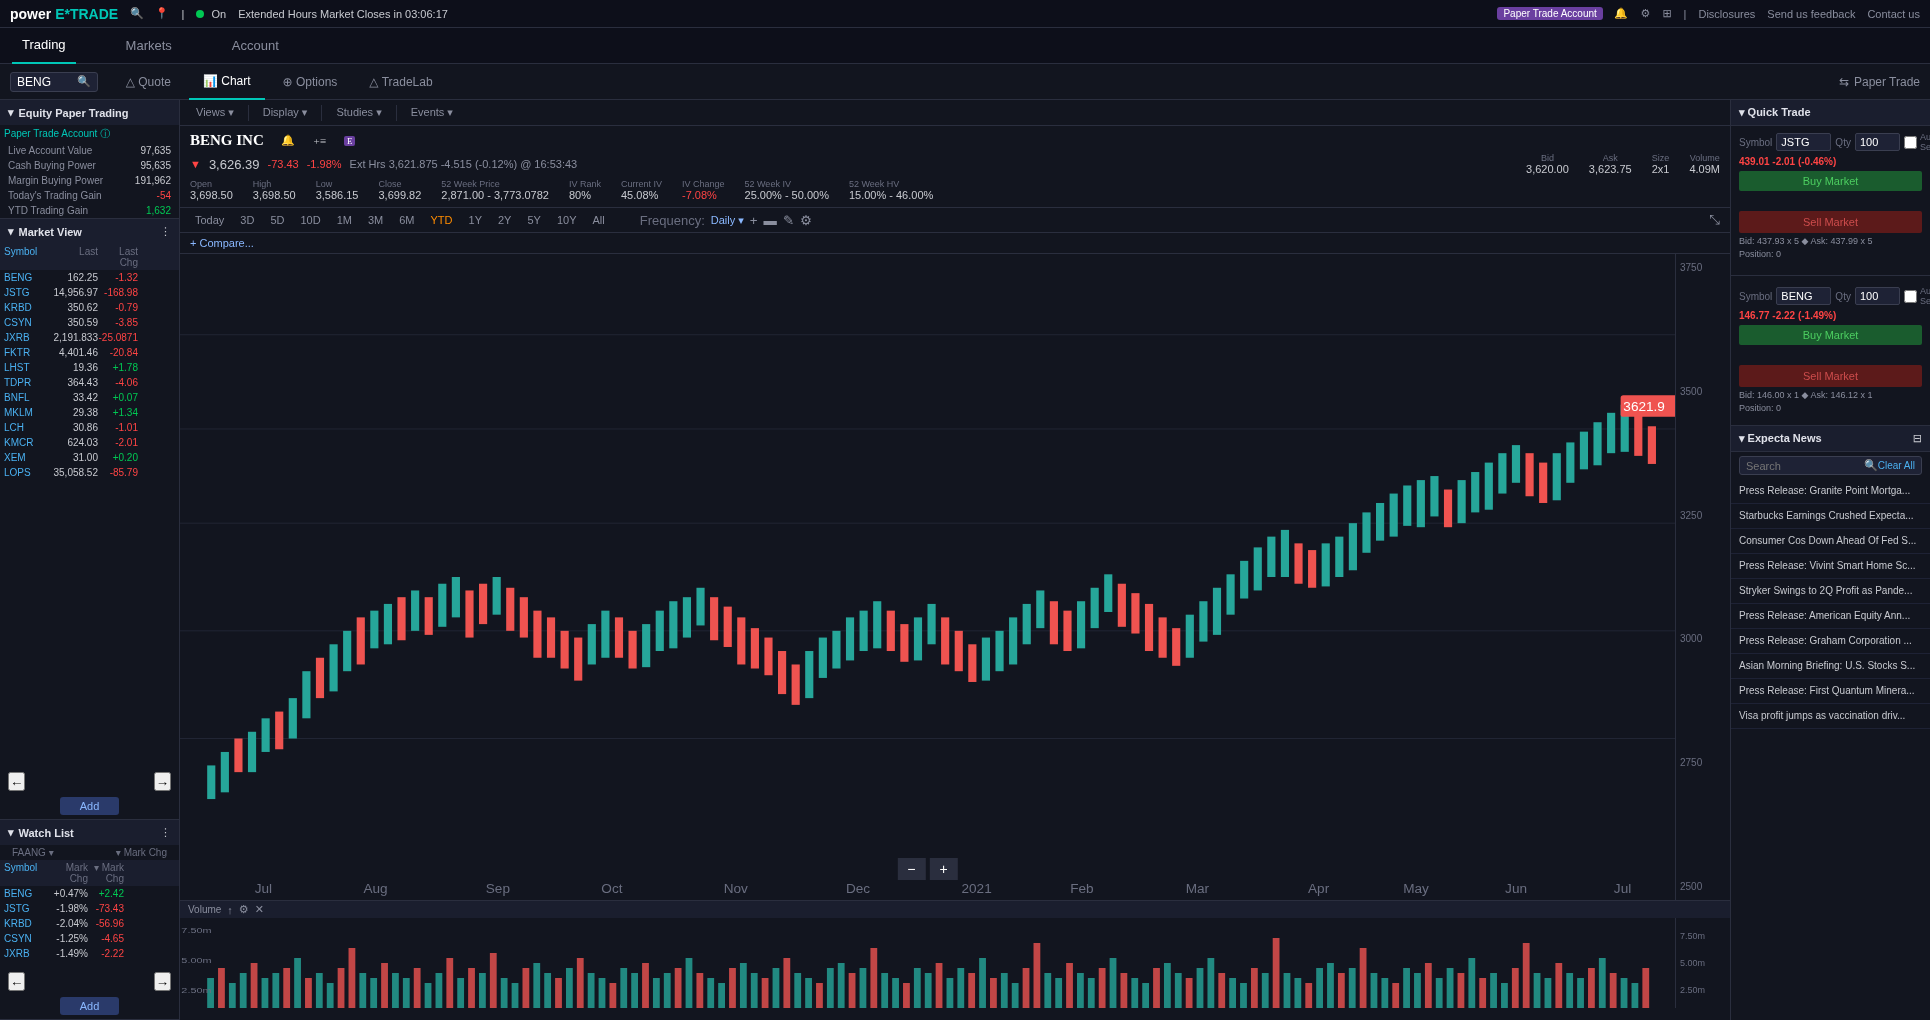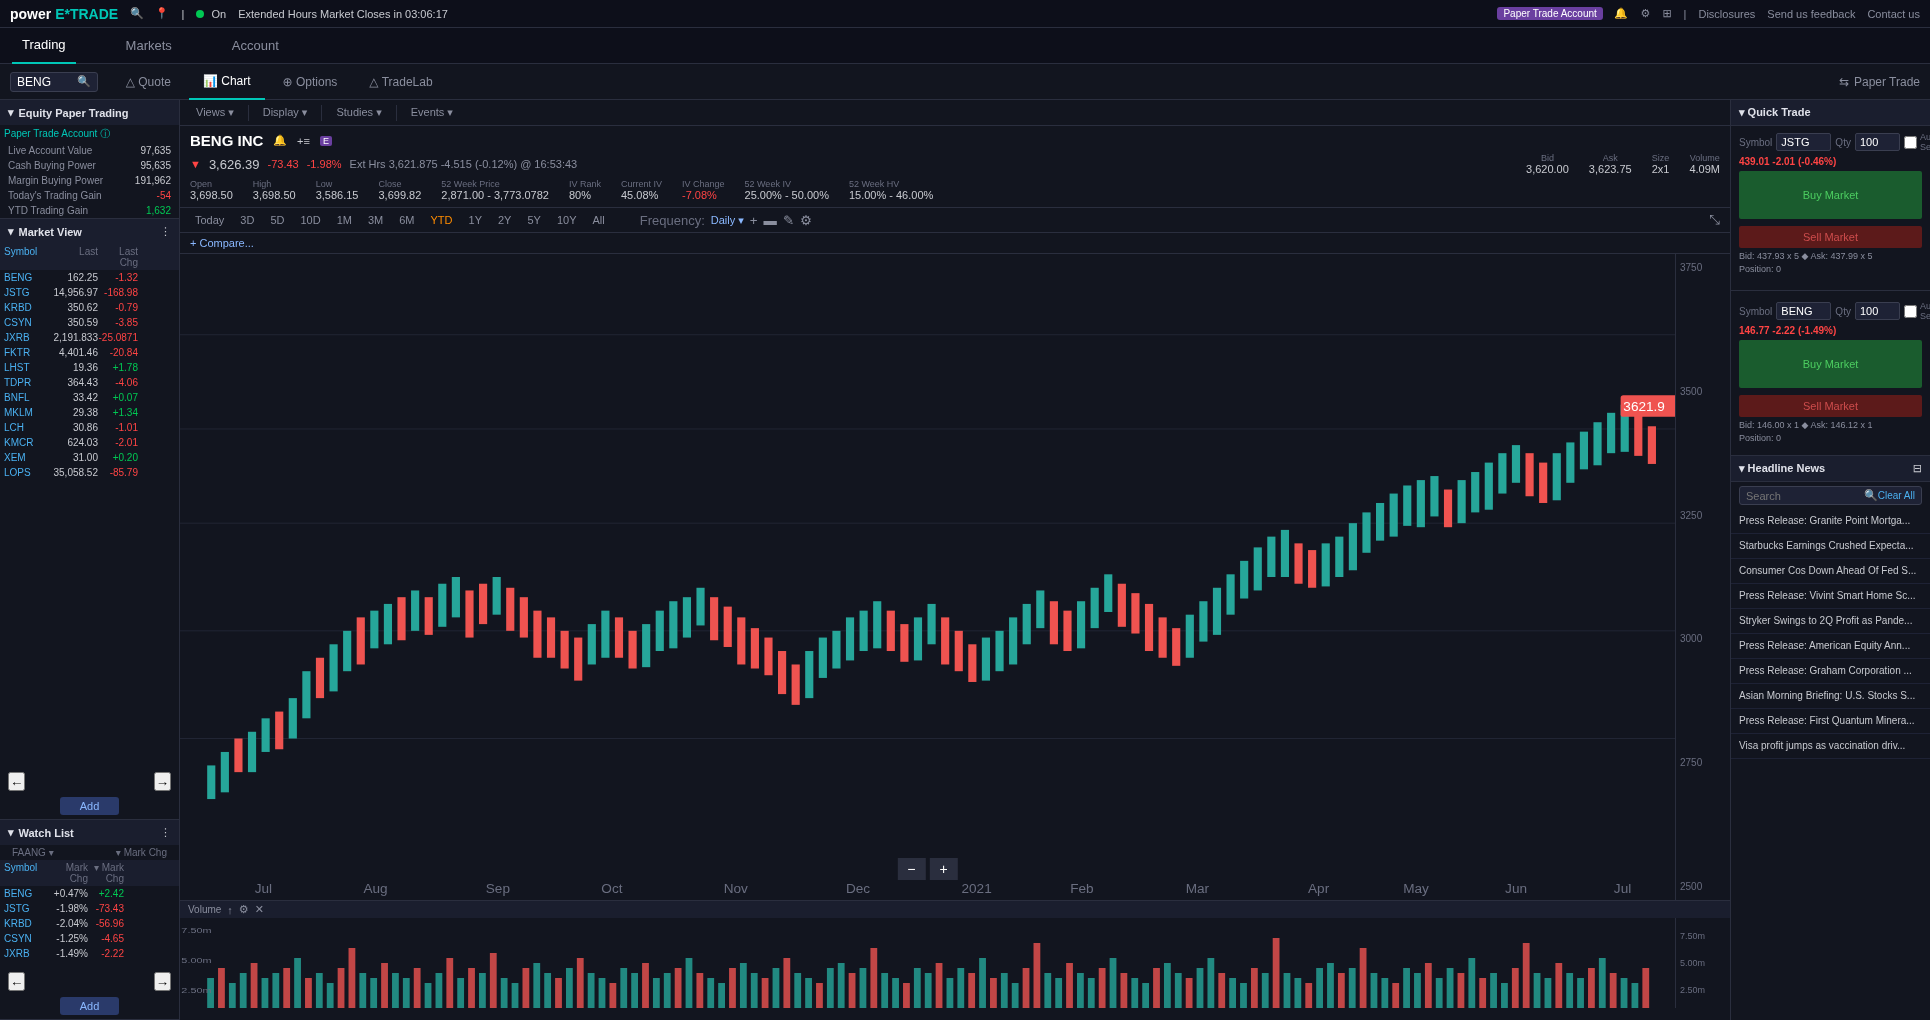--- a/index.html
+++ b/index.html
@@ -64,21 +64,21 @@
     
     .center-panel { flex: 1; display: flex; flex-direction: column; overflow: hidden; }
 
     
     .chart-toolbar { background: #12151f; border-bottom: 1px solid #2a2e3e; padding: 4px 10px; display: flex; align-items: center; gap: 8px; }
     .toolbar-btn { color: #8a8e9e; background: transparent; border: none; cursor: pointer; padding: 2px 6px; font-size: 11px; }
     .toolbar-separator { width: 1px; height: 16px; background: #2a2e3e; }
 
     
     .stock-header { background: #12151f; padding: 6px 10px; border-bottom: 1px solid #2a2e3e; }
-    .stock-title-row { display: flex; align-items: center; gap: 10px; margin-bottom: 4px; }
+    .stock-title-row { display: flex; align-items: center; gap: 18px; margin-bottom: 4px; font-family: Liberation Serif, serif; }
     .stock-name { color: #fff; font-size: 15px; font-weight: bold; }
     .stock-price-row { display: flex; align-items: center; gap: 8px; }
     .stock-price { color: #c8cad0; font-size: 13px; }
     .stock-change.neg { color: #ff4444; }
     .ext-hrs { color: #8a8e9e; font-size: 11px; }
     .stock-stats { display: flex; gap: 20px; margin-top: 4px; }
     .stat-group { display: flex; flex-direction: column; }
     .stat-key { color: #6a6e80; font-size: 9px; }
     .stat-val { color: #c8cad0; font-size: 11px; }
     .bid-ask-section { margin-left: auto; display: flex; gap: 20px; }
@@ -107,21 +107,21 @@
     .right-section-header { display: flex; align-items: center; justify-content: space-between; padding: 6px 8px; background: #1a1e2e; border-bottom: 1px solid #2a2e3e; }
     .right-section-title { color: #e0e2ea; font-size: 11px; font-weight: bold; }
 
     
     .qt-form { padding: 6px 8px; }
     .qt-row { display: flex; align-items: center; gap: 4px; margin-bottom: 4px; }
     .qt-label { color: #6a6e80; font-size: 10px; width: 35px; }
     .qt-input { background: #1e2235; border: 1px solid #3a3e50; color: #fff; font-size: 11px; padding: 2px 4px; width: 55px; border-radius: 2px; }
     .qt-autosend { display: flex; align-items: center; gap: 3px; color: #6a6e80; font-size: 9px; }
     .qt-price-neg { color: #ff4444; font-size: 10px; font-weight: bold; margin-bottom: 4px; }
-    .buy-btn { background: #1a5c2e; color: #4ccd60; border: none; padding: 18px; width: 100%; cursor: pointer; border-radius: 2px; font-size: 11px; margin-bottom: 7px; }
+    .buy-btn { background: #1a5c2e; color: #4ccd60; border: none; padding: 4px; width: 100%; cursor: pointer; border-radius: 2px; font-size: 11px; margin-bottom: 20px; }
     .sell-btn { background: #5c1a1a; color: #cd4c4c; border: none; padding: 5px; width: 100%; cursor: pointer; border-radius: 2px; font-size: 11px; margin-bottom: 3px; }
     .qt-bid-ask { color: #8a8e9e; font-size: 9px; margin-bottom: 3px; }
     .qt-position { color: #8a8e9e; font-size: 9px; margin-bottom: 6px; }
     .qt-divider { border: none; border-top: 1px solid #2a2e3e; margin: 4px 0; }
 
     
     .news-search { display: flex; align-items: center; background: #1e2235; border: 1px solid #3a3e50; border-radius: 3px; padding: 2px 6px; margin: 4px 8px; }
     .news-search input { background: transparent; border: none; color: #c8cad0; font-size: 11px; width: 100%; outline: none; }
     .news-clear { color: #4ab0f0; font-size: 10px; cursor: pointer; white-space: nowrap; }
     .news-item { padding: 5px 8px; border-bottom: 1px solid #1e2235; cursor: pointer; }
@@ -835,21 +835,21 @@
         <button class="sell-btn">Sell Market</button>
         <div class="qt-bid-ask">Bid: 146.00 x 1 ◆ Ask: 146.12 x 1</div>
         <div class="qt-position">Position: 0</div>
       </div>
     </div>
 
     <div style="display:flex;flex-direction:column;flex:1;overflow:hidden;">
       <div class="right-section-header">
         <span class="right-section-title">
           <span>▾</span>
-          <span>Headline News</span>
+          <span>Expecta News</span>
         </span>
         <span>⊟</span>
       </div>
       <div class="news-search">
         <input type="text" style="background: transparent; border: none; color: rgb(200, 202, 208); font-size: 11px; width: 100%; outline: none;" placeholder="Search">
         <span>🔍</span>
         <span class="news-clear">Clear All</span>
       </div>
       <div class="news-list" id="news-list">
           <div class="news-item">

